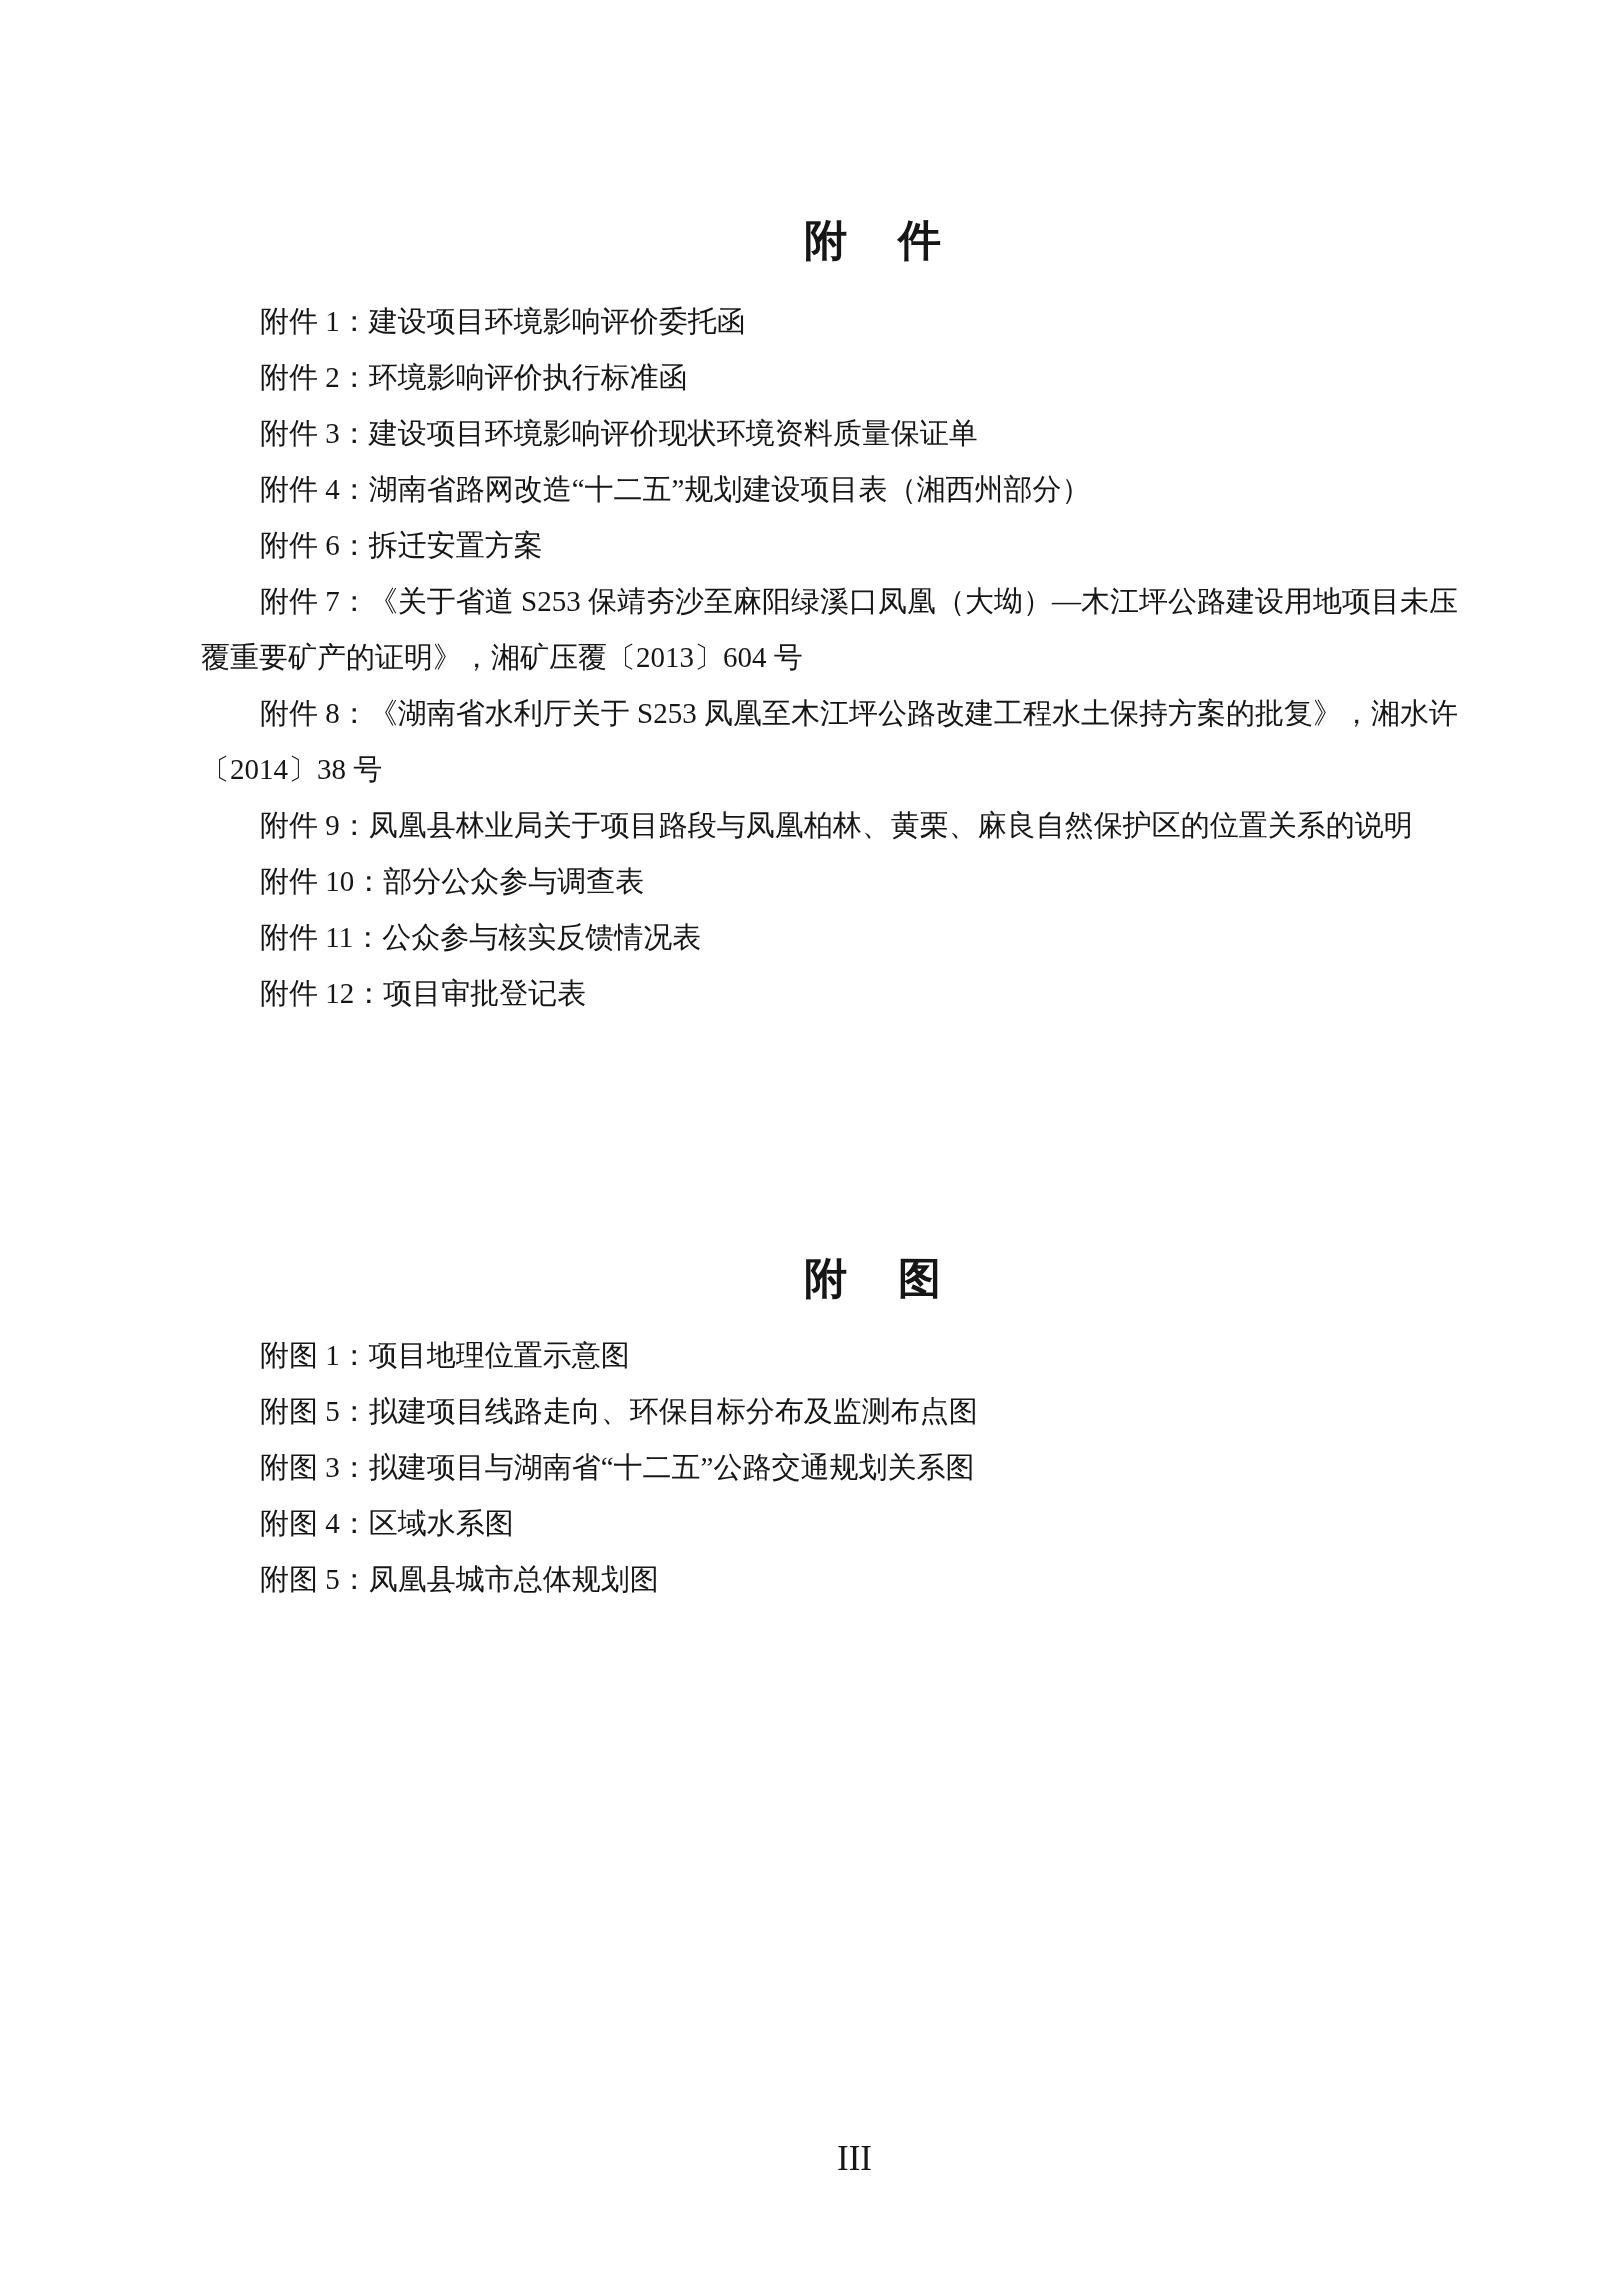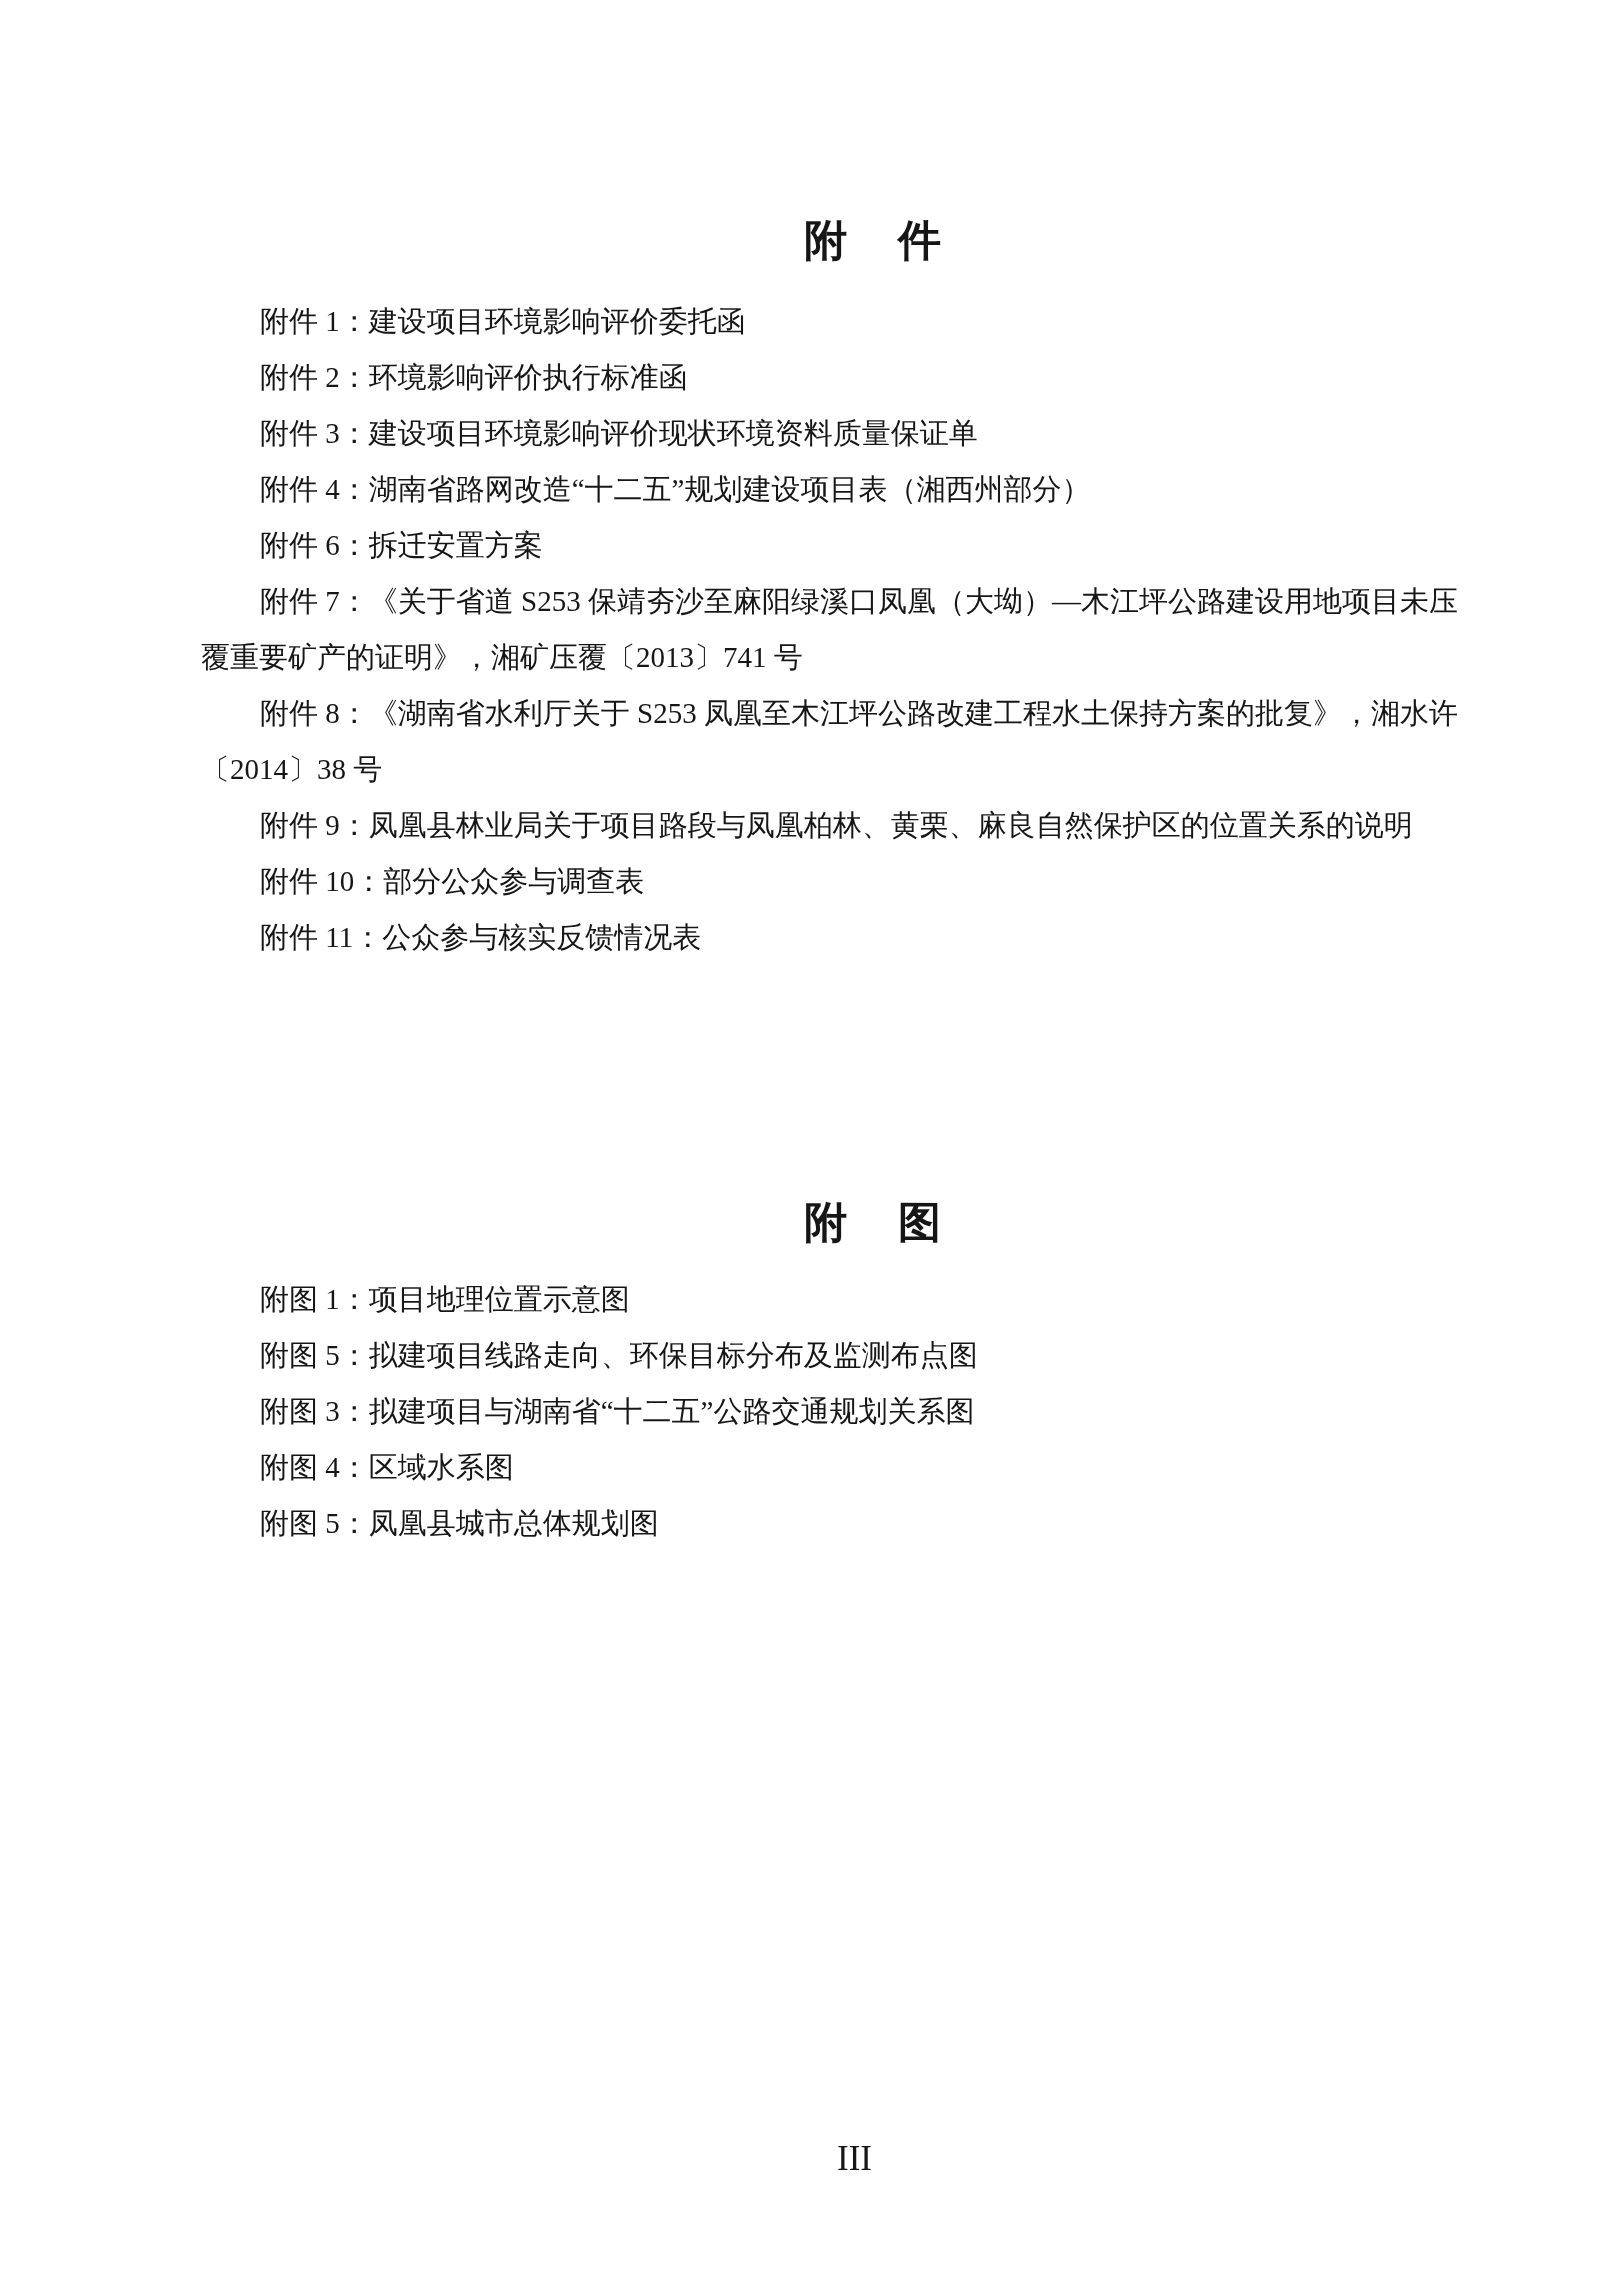--- a/index.html
+++ b/index.html
@@ -66,26 +66,27 @@
 
   <h1 class="sec-title">附　件</h1>
 
   <div class="doc-list">
     <p>附件 1：建设项目环境影响评价委托函</p>
     <p>附件 2：环境影响评价执行标准函</p>
     <p>附件 3：建设项目环境影响评价现状环境资料质量保证单</p>
     <p>附件 4：湖南省路网改造“十二五”规划建设项目表（湘西州部分）</p>
     <p>附件 6：拆迁安置方案</p>
     <p>附件 7：《关于省道 S253 保靖夯沙至麻阳绿溪口凤凰（大坳）—木江坪公路建设用地项目未压</p>
-    <p class="cont">覆重要矿产的证明》，湘矿压覆〔2013〕741 号</p>
+    <p class="cont">覆重要矿产的证明》，湘矿压覆〔2013〕604 号</p>
     <p>附件 8：《湖南省水利厅关于 S253 凤凰至木江坪公路改建工程水土保持方案的批复》，湘水许</p>
     <p class="cont">〔2014〕38 号</p>
     <p>附件 9：凤凰县林业局关于项目路段与凤凰柏林、黄栗、麻良自然保护区的位置关系的说明</p>
     <p>附件 10：部分公众参与调查表</p>
     <p>附件 11：公众参与核实反馈情况表</p>
+    <p>附件 12：项目审批登记表</p>
   </div>
 
   <h1 class="sec-title second">附　图</h1>
 
   <div class="doc-list figures">
     <p>附图 1：项目地理位置示意图</p>
     <p>附图 5：拟建项目线路走向、环保目标分布及监测布点图</p>
     <p>附图 3：拟建项目与湖南省“十二五”公路交通规划关系图</p>
     <p>附图 4：区域水系图</p>
     <p>附图 5：凤凰县城市总体规划图</p>

